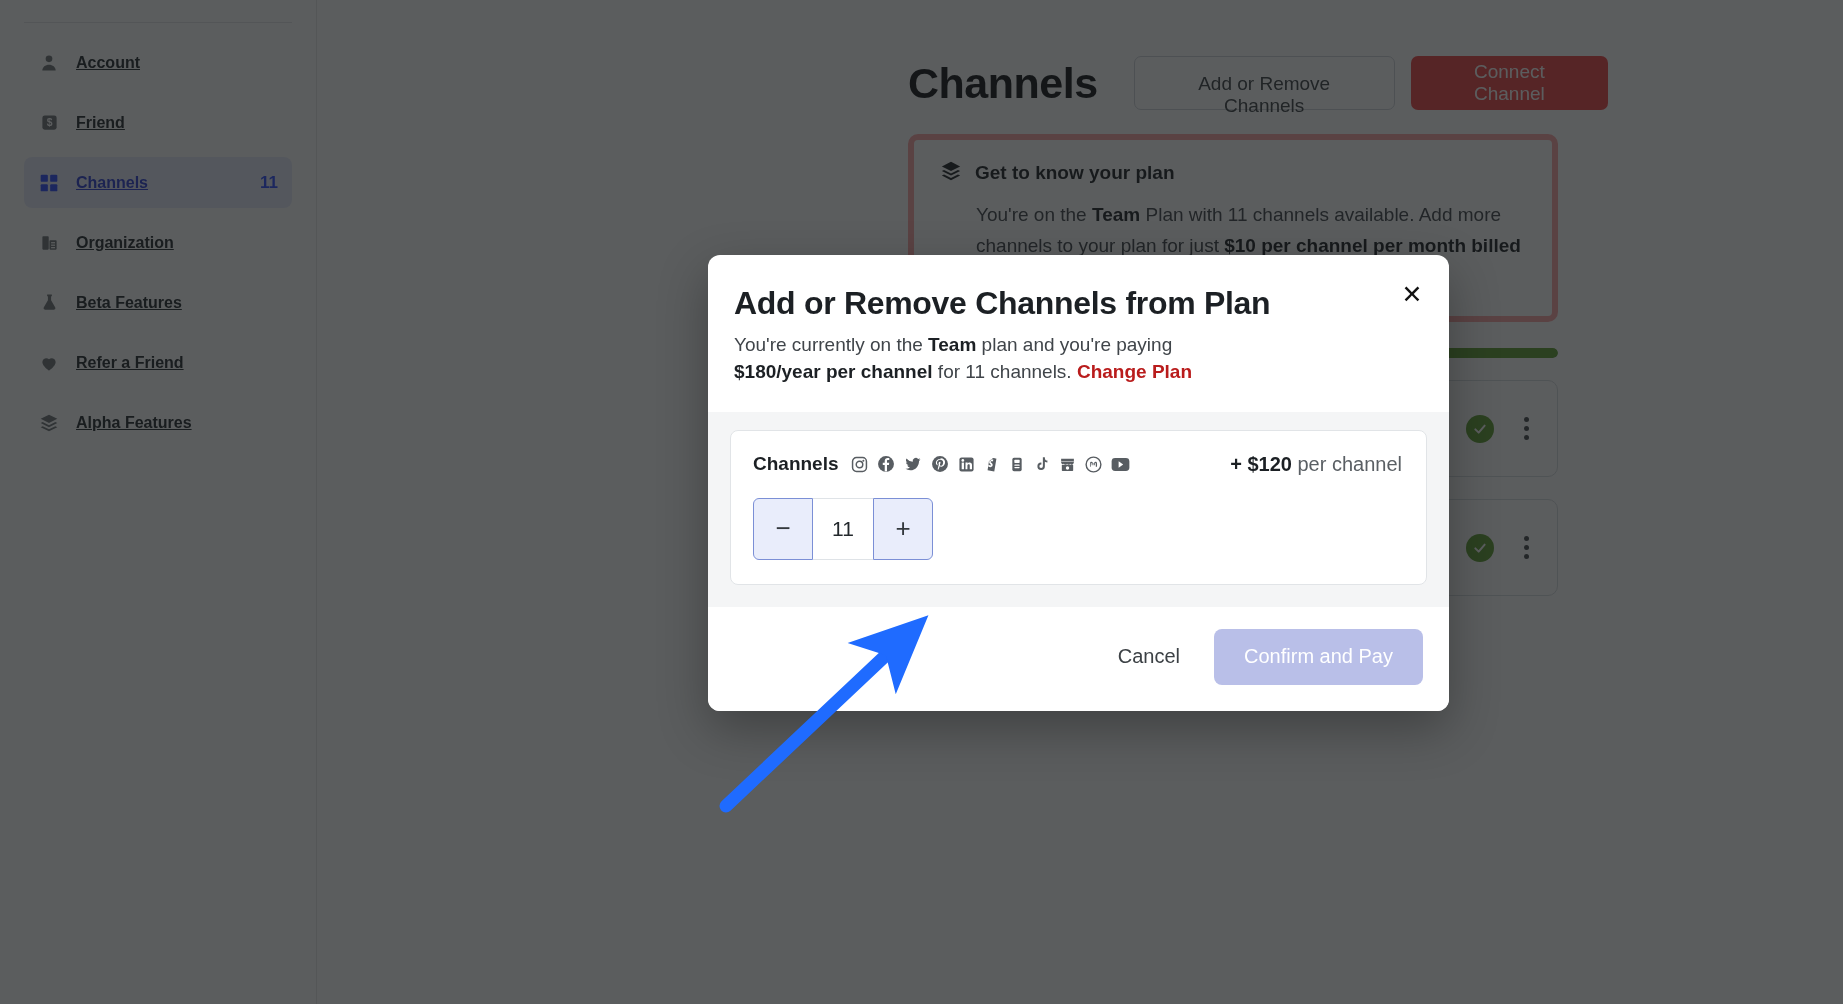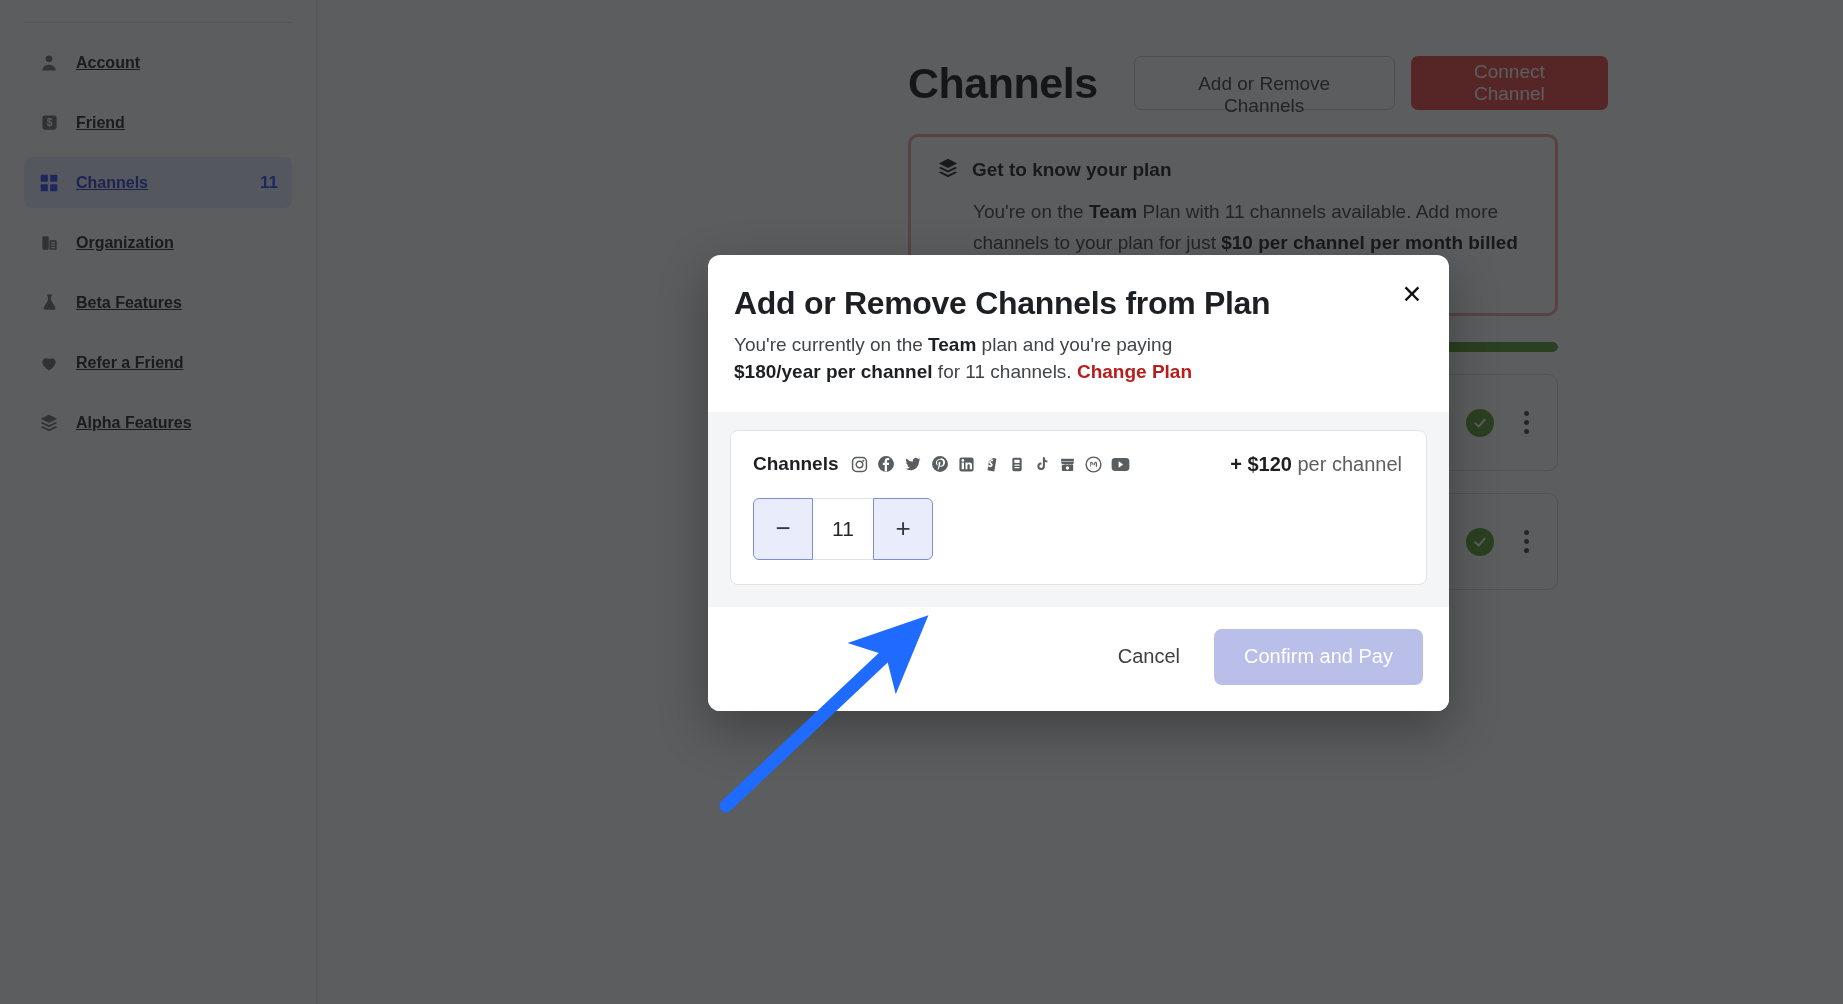--- a/index.html
+++ b/index.html
@@ -57,21 +57,21 @@
   }
   .btn-primary {
     height: 54px; padding: 0 30px;
     border: none; border-radius: 7px; background: #ef4444;
     font-size: 19px; color: #fff; cursor: pointer;
     font-family: inherit;
   }
 
   .plan-banner {
     margin-top: 24px; width: 650px;
-    border: 3px solid #fca5a5; border-radius: 10px;
+    border: 6px solid #fca5a5; border-radius: 10px;
     padding: 20px 26px 24px 26px; background: #fff;
   }
   .plan-banner-head { display: flex; align-items: center; gap: 13px; }
   .plan-banner-title { font-size: 19px; font-weight: 700; color: #1c2024; }
   .plan-banner-body {
     margin-top: 14px; font-size: 19px; line-height: 1.62; color: #40454a;
     padding-left: 36px;
   }
   .plan-banner-body b { color: #1c2024; font-weight: 700; }
   .link { color: #b91c1c; font-weight: 700; text-decoration: none; cursor: pointer; }

